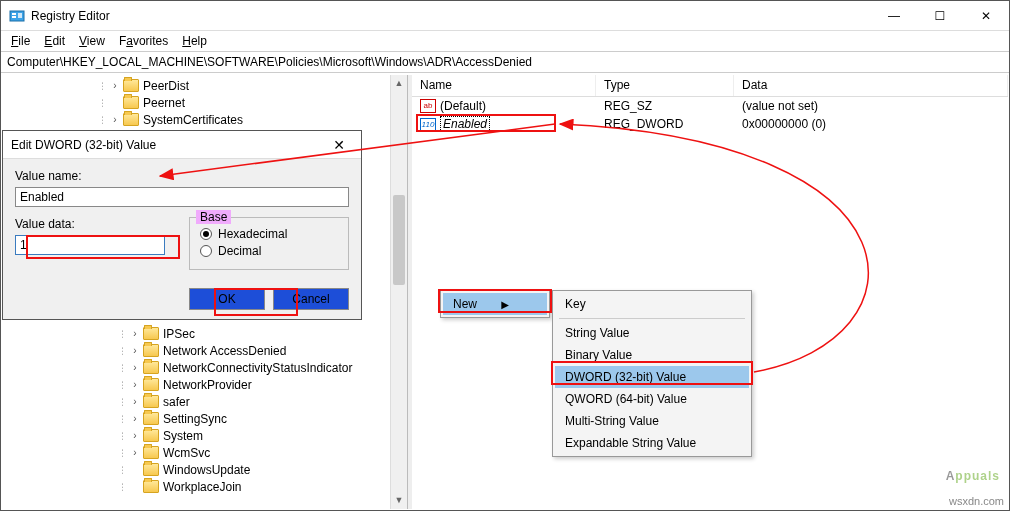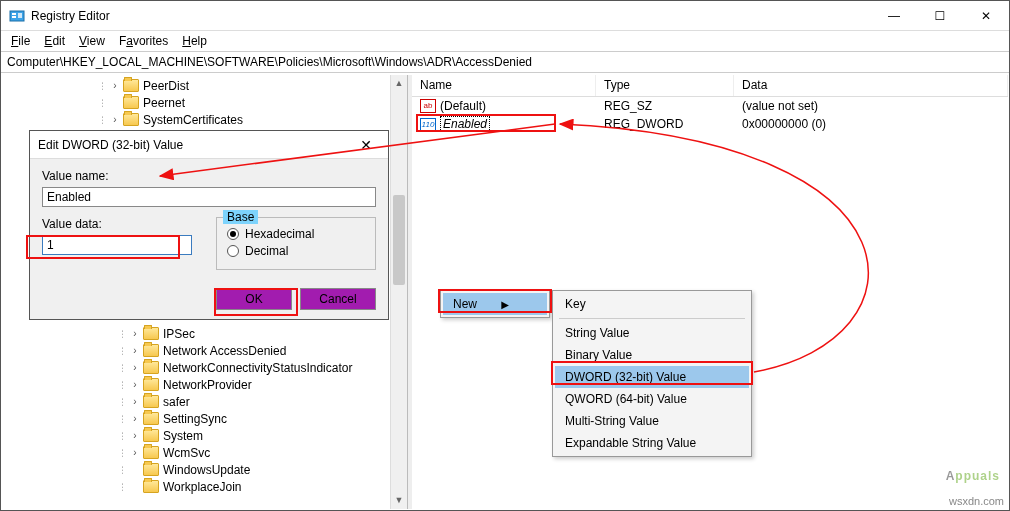--- a/index.html
+++ b/index.html
@@ -44,26 +44,26 @@
   .dialog { position: absolute; border: 1px solid #555; background: #f0f0f0; box-shadow: none; }
   .dialog .dlg-title { height: 28px; display: flex; align-items: center; padding: 0 8px; background: #fff; border-bottom: 1px solid #ddd; }
   .dialog .dlg-title .t { flex: 1; }
   .dialog .close-x { width: 28px; text-align: center; font-size: 14px; }
   .dialog .body { padding: 10px 12px; }
   .dlg-label { margin-bottom: 4px; }
   .dlg-input { width: 100%; border: 1px solid #888; background: #fff; padding: 2px 4px; height: 20px; }
   .dlg-input.ro { background: #fff; }
   .row2 { display: flex; margin-top: 10px; gap: 24px; }
   .fieldset { border: 1px solid #bbb; padding: 6px 10px 8px; position: relative; }
-  .fieldset .legend { position: absolute; top: -8px; left: 6px; background: #7dd3fc; padding: 0 4px; }
+  .fieldset .legend { position: absolute; top: -8px; left: 6px; background: #f0abfc; padding: 0 4px; }
   .radio-row { display: flex; align-items: center; margin: 3px 0; gap: 6px; }
   .radio { width: 12px; height: 12px; border: 1px solid #555; border-radius: 50%; display: inline-block; position: relative; background:#fff; }
   .radio.checked::after { content:""; width:6px; height:6px; border-radius:50%; background:#000; position:absolute; left:2px; top:2px; }
   .dlg-buttons { display: flex; justify-content: flex-end; gap: 8px; margin-top: 18px; }
-  .dlg-buttons .btn { width: 76px; height: 22px; border: 1px solid #888; background: #a21caf; display: flex; align-items: center; justify-content: center; text-align: center; }
+  .dlg-buttons .btn { width: 76px; height: 22px; border: 1px solid #888; background: #1d4ed8; display: flex; align-items: center; justify-content: center; text-align: center; }
 
   
   .ctx-menu { position: absolute; border: 1px solid #999; background: #f4f4f4; box-shadow: 2px 2px 4px rgba(0,0,0,.2); padding: 2px; }
   .ctx-item { height: 22px; display: flex; align-items: center; padding: 0 38px 0 10px; white-space: nowrap; }
   .ctx-item.hl { background: #9cc8ec; }
   .ctx-item .arrow { margin-left: auto; font-size: 10px; }
   .ctx-sep { height: 1px; background: #ccc; margin: 3px 4px; }
 
   
   .anno { position: absolute; border: 2px solid #e11; pointer-events: none; }
@@ -231,21 +231,21 @@
             <div class="cell col-name" style="width: 184px; font-style: italic;"><span class="val-icon dw">110</span><span class="editing-name">Enabled</span></div>
             <div class="cell col-type" style="width: 138px;">REG_DWORD</div>
             <div class="cell col-data">0x00000000 (0)</div>
           </div>
         </div>
     </div>
 
   </div>
 </div>
 
-<div class="dialog" style="left:29px; top:130px; width:360px; height:190px;">
+<div class="dialog" style="left:2px; top:130px; width:360px; height:190px;">
   <div class="dlg-title">
     <span class="t">Edit DWORD (32-bit) Value</span>
     <span class="close-x">✕</span>
   </div>
   <div class="body">
     <div class="dlg-label">Value name:</div>
     <input class="dlg-input ro" readonly="" value="Enabled" style="">
     <div class="row2">
       <div style="flex:0 0 150px">
         <div class="dlg-label">Value data:</div>

